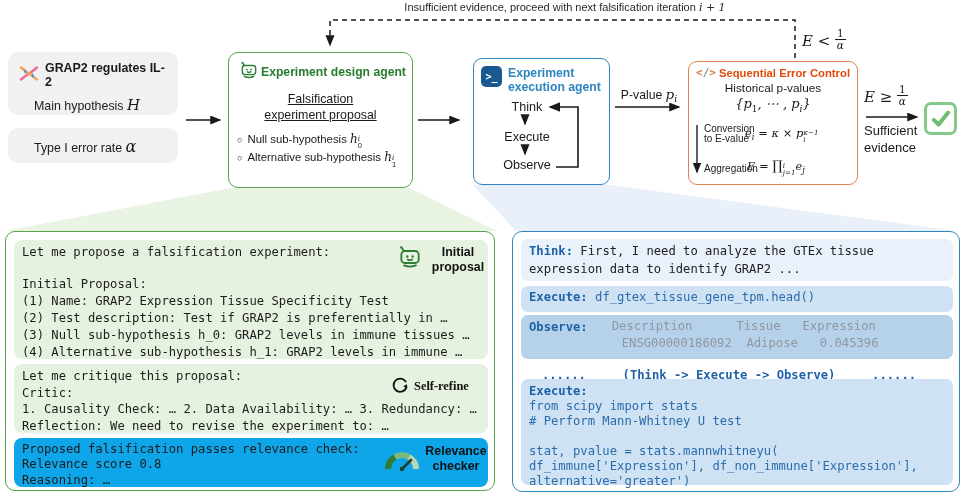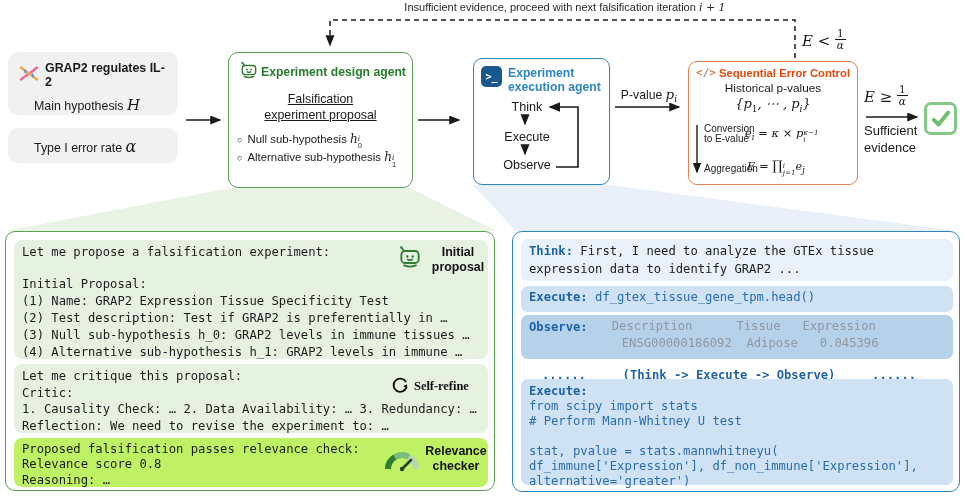--- a/index.html
+++ b/index.html
@@ -59,21 +59,21 @@
   #pval-label{left:612px;top:86px;width:74px;text-align:center;font-size:12.2px;}
   #suff-label{left:864px;top:123px;font-size:13px;line-height:16.5px;}
   #check-icon{left:924px;top:102px;width:33px;height:33px;border:3.5px solid #85c98a;border-radius:7px;background:#fff;box-sizing:border-box;display:flex;align-items:center;justify-content:center;}
   #feedback-text{left:330px;top:1px;width:470px;text-align:center;font-size:11px;color:#2a2a2a;}
   
   #design-panel{left:5px;top:231px;width:490px;height:260px;border:1.6px solid #58a14e;border-radius:10px;background:#fff;box-sizing:border-box;}
   #exec-panel{left:512px;top:231px;width:448px;height:261px;border:1.6px solid #2e86c1;border-radius:10px;background:#fff;box-sizing:border-box;}
   .gblock{position:absolute;left:8px;width:474px;background:#e6f2e0;border-radius:8px;box-sizing:border-box;padding:4px 8px;}
   #gblock1{top:8px;height:119px;}
   #gblock2{top:132px;height:69px;}
-  #gblock3{top:206px;height:49px;background:#bef264;}
+  #gblock3{top:206px;height:49px;background:#0ea5e9;}
   .gline{font-family:"DejaVu Sans Mono",monospace;font-size:12.2px;line-height:17px;white-space:pre;color:#1c1c1c;}
   #gblock2 .gline{line-height:16.6px;}
   #gblock3 .gline{line-height:15.4px;}
   .ggap{height:15px;}
   .badge-label{position:absolute;font-weight:bold;font-size:12.4px;line-height:15px;color:#111;text-align:center;}
   .bblock{position:absolute;left:8px;width:432px;border-radius:7px;box-sizing:border-box;padding:3px 8px;}
   #bthink{top:7px;height:42px;background:#e9f1fa;}
   #bexec1{top:54px;height:26px;background:#cfe2f4;padding-top:2px;}
   #bobserve{top:83px;height:44px;background:#b6d2ea;display:flex;gap:24px;}
   #bdots{top:133px;width:432px;text-align:center;background:transparent;padding:0;}

